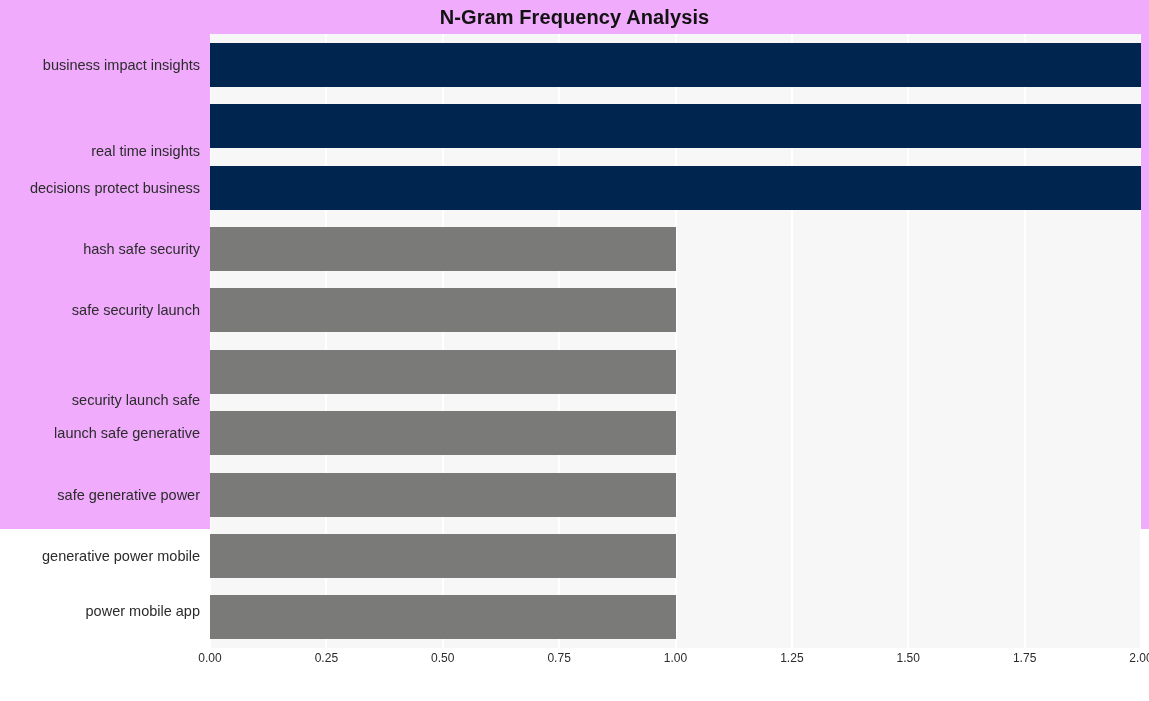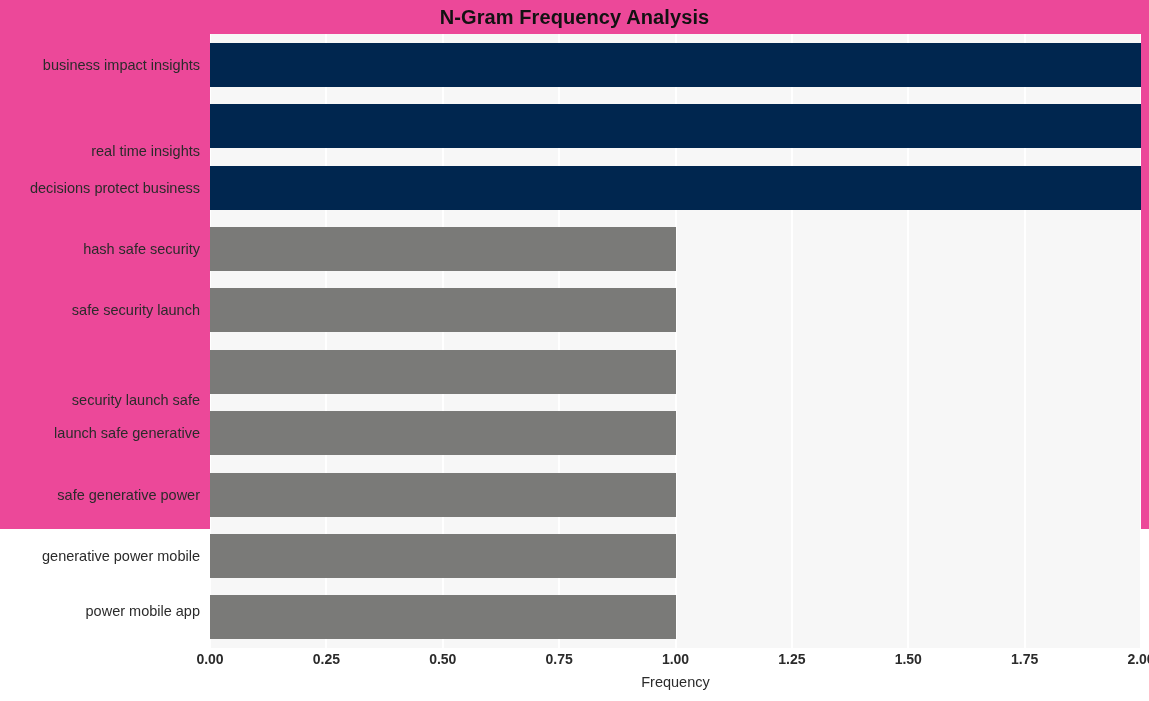--- a/index.html
+++ b/index.html
@@ -13,21 +13,21 @@
     font-family: "Liberation Sans", sans-serif;
     position: relative;
     overflow: hidden;
   }
 
   #figure {
     position: absolute;
     left: 0; top: 0;
     width: 1149px;
     height: 529px;
-    background: #ec4899;
+    background: #f0abfc;
   }
 
   
   #chart-title {
     position: absolute;
     left: 0;
     top: 6px;
     width: 1149px;
     text-align: center;
     font-size: 20px;
@@ -90,24 +90,23 @@
     position: absolute;
     left: 210px;
     top: 651px;
     width: 931px;
     height: 22px;
   }
   .xtick {
     position: absolute;
     top: 0;
     transform: translateX(-50%);
-    font-size: 14px;
+    font-size: 12px;
     color: #2b2b2b;
     white-space: nowrap;
-    font-weight: bold;
   }
 
   
   #xaxis-label {
     position: absolute;
     left: 210px;
     top: 674px;
     width: 931px;
     text-align: center;
     font-size: 14.5px;
@@ -165,15 +164,14 @@
       <div class="xtick" style="left: 116.375px;">0.25</div>
       <div class="xtick" style="left: 232.75px;">0.50</div>
       <div class="xtick" style="left: 349.125px;">0.75</div>
       <div class="xtick" style="left: 465.5px;">1.00</div>
       <div class="xtick" style="left: 581.875px;">1.25</div>
       <div class="xtick" style="left: 698.25px;">1.50</div>
       <div class="xtick" style="left: 814.625px;">1.75</div>
       <div class="xtick" style="left: 931px;">2.00</div>
     </div>
 
-  <div id="xaxis-label">Frequency</div>
 
 </div>
 
 </body></html>

